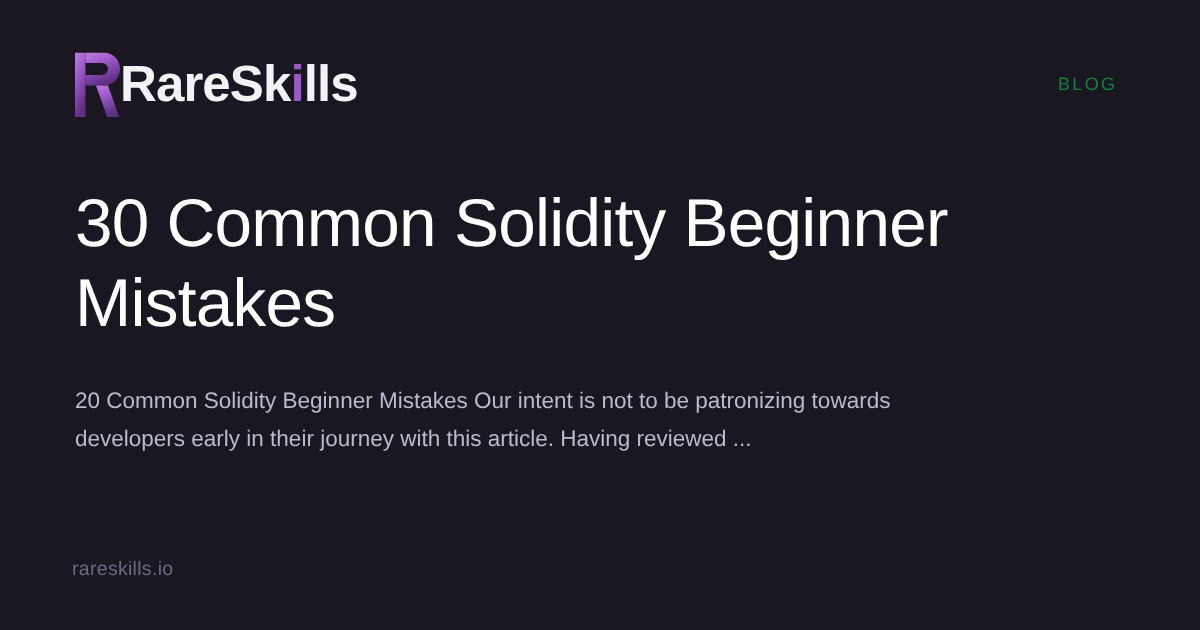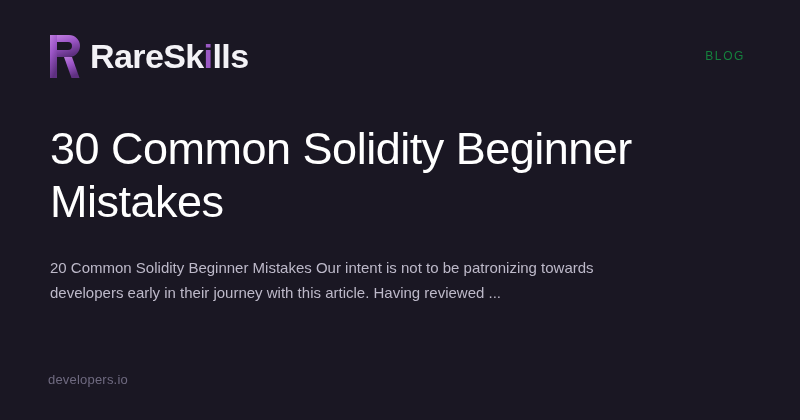--- a/index.html
+++ b/index.html
@@ -33,21 +33,21 @@
     display: flex;
     align-items: center;
     justify-content: space-between;
     padding: 0 55px 0 50px;
     box-sizing: border-box;
   }
 
   .brand {
     display: flex;
     align-items: center;
-    gap: 10px;
+    gap: 0;
   }
 
   .logo-mark {
     width: 30px;
     height: 43px;
     display: block;
     flex: none;
   }
 
   .wordmark {
@@ -147,16 +147,16 @@
 
     <a class="blog-link" href="#">BLOG</a>
   </div>
 
   <div class="content">
     <h1 class="headline">30 Common Solidity Beginner Mistakes</h1>
     <p class="excerpt">20 Common Solidity Beginner Mistakes Our intent is not to be patronizing towards developers early in their journey with this article. Having reviewed ...</p>
   </div>
 
   <div class="footer">
-    <span class="site-url">developers.io</span>
+    <span class="site-url">rareskills.io</span>
   </div>
 
 </div>
 
 </body></html>

